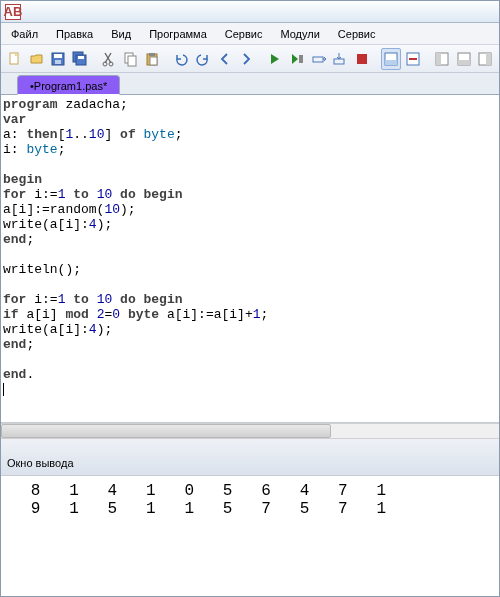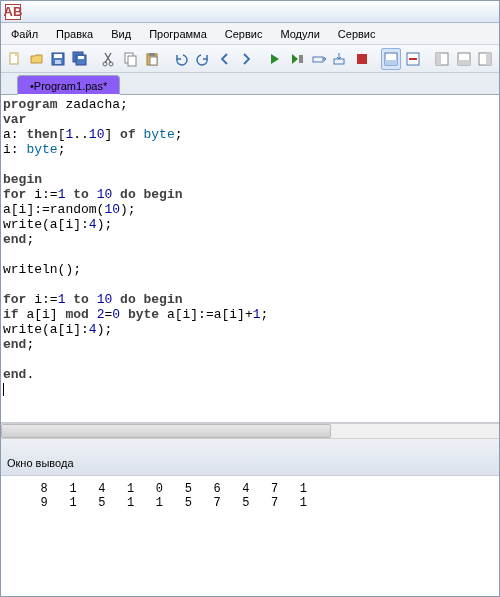--- a/index.html
+++ b/index.html
@@ -93,22 +93,22 @@
     height: 18px;
     background: linear-gradient(#eef1f6,#dbe2ec);
     border-bottom: 1px solid #c5ccd7;
     padding: 18px 6px;
     font-size: 11px;
   }
   .output {
     height: 120px;
     background: #fff;
     font-family: "Courier New", monospace;
-    font-size: 12px;
-    padding: 6px 18px;
+    font-size: 16px;
+    padding: 6px 1px;
     white-space: pre;
     overflow:auto;
   }
 </style>
 </head>
 <body>
 
 <div class="window">
 
   <div class="titlebar">

